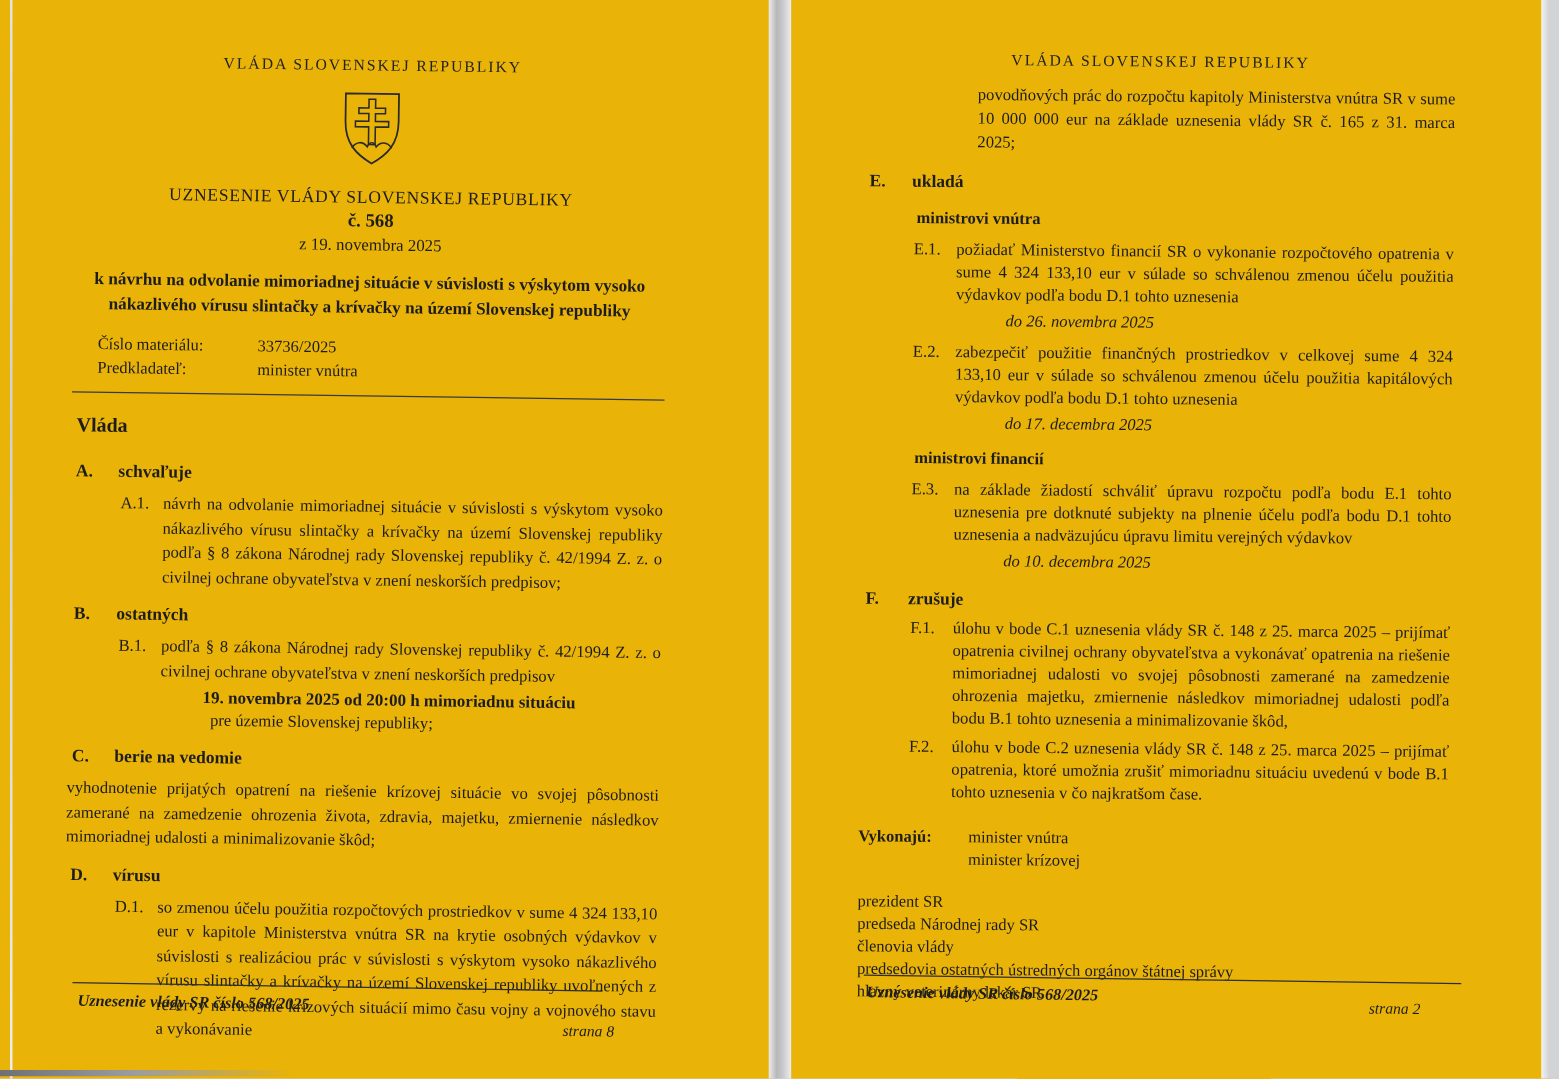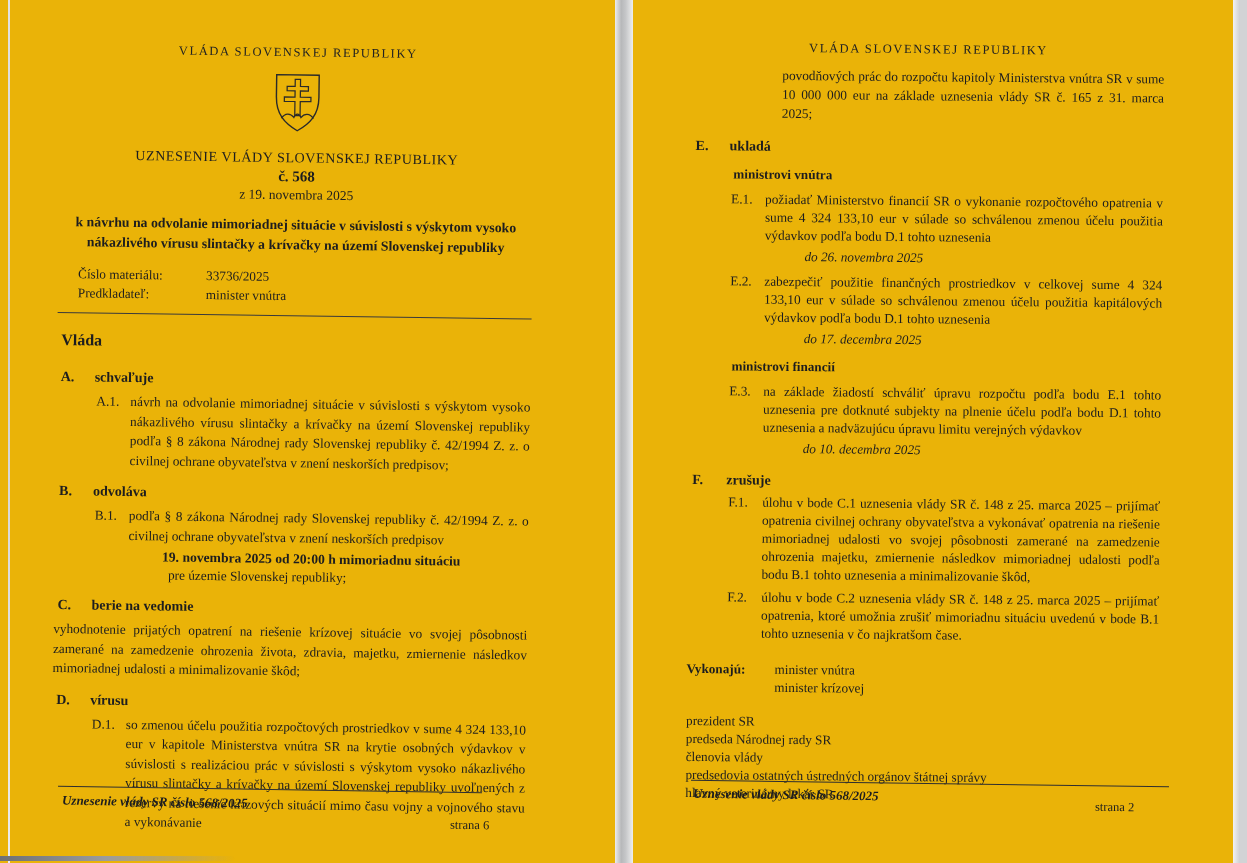--- a/index.html
+++ b/index.html
@@ -92,21 +92,21 @@
   .footer-rule {
     position:absolute; height:0; border-top:1.6px solid #2e2e30;
   }
   #page-1 .footer-rule { left:58px; width:424px; top:789px; transform:rotate(0.9deg); }
   #page-2 .footer-rule { left:58px; width:478px; top:783px; transform:rotate(0.8deg); }
   .footer-left {
     position:absolute; font-style:italic; font-weight:bold; font-size:13px;
   }
   #page-1 .footer-left { left:62px; top:794px; transform:rotate(0.9deg); }
   #page-2 .footer-left { left:60px; top:787px; transform:rotate(0.8deg); }
-  .footer-right { position:absolute; font-size:12.5px; }
+  .footer-right { position:absolute; font-style:italic; font-size:12.5px; }
   #page-1 .footer-right { left:450px; top:818px; transform:rotate(0.9deg); }
   #page-2 .footer-right { left:462px; top:800px; transform:rotate(0.8deg); }
 </style>
 </head>
 <body>
 
 <div class="page" id="page-1">
   <div class="left-scan-line"></div>
   <div class="content">
     <div class="letterhead">VLÁDA SLOVENSKEJ REPUBLIKY</div>
@@ -144,21 +144,21 @@
       <span class="sec-letter">A.</span>
       <span>schvaľuje</span>
     </div>
     <div class="clause">
       <span class="clause-num">A.1.</span>
       <span class="clause-text">návrh na odvolanie mimoriadnej situácie v súvislosti s výskytom vysoko nákazlivého vírusu slintačky a krívačky na území Slovenskej republiky podľa § 8 zákona Národnej rady Slovenskej republiky č. 42/1994 Z. z. o civilnej ochrane obyvateľstva v znení neskorších predpisov;</span>
     </div>
 
     <div class="sec-head sec-b">
       <span class="sec-letter">B.</span>
-      <span>odvoláva</span>
+      <span>ostatných</span>
     </div>
     <div class="clause">
       <span class="clause-num">B.1.</span>
       <span class="clause-text">podľa § 8 zákona Národnej rady Slovenskej republiky č. 42/1994 Z. z. o civilnej ochrane obyvateľstva v znení neskorších predpisov</span>
     </div>
     <div class="center-bold">19. novembra 2025 od 20:00 h mimoriadnu situáciu</div>
     <div class="tail">pre územie Slovenskej republiky;</div>
 
     <div class="sec-head sec-c">
       <span class="sec-letter">C.</span>
@@ -173,21 +173,21 @@
       <span>vírusu</span>
     </div>
     <div class="clause">
       <span class="clause-num">D.1.</span>
       <span class="clause-text">so zmenou účelu použitia rozpočtových prostriedkov v sume 4 324 133,10 eur v kapitole Ministerstva vnútra SR na krytie osobných výdavkov v súvislosti s realizáciou prác v súvislosti s výskytom vysoko nákazlivého vírusu slintačky a krívačky na území Slovenskej republiky uvoľnených z rezervy na riešenie krízových situácií mimo času vojny a vojnového stavu a vykonávanie</span>
     </div>
   </div>
 
   <div class="footer-rule"></div>
   <div class="footer-left">Uznesenie vlády SR číslo 568/2025</div>
-  <div class="footer-right">strana 6</div>
+  <div class="footer-right">strana 8</div>
   <div class="bottom-smudge"></div>
 </div>
 
 <div class="page-divider"></div>
 
 <div class="page" id="page-2">
   <div class="content">
     <div class="letterhead">VLÁDA SLOVENSKEJ REPUBLIKY</div>
 
     <div class="continuation">povodňových prác do rozpočtu kapitoly Ministerstva vnútra SR v sume 10 000 000 eur na základe uznesenia vlády SR č. 165 z 31. marca 2025;</div>

